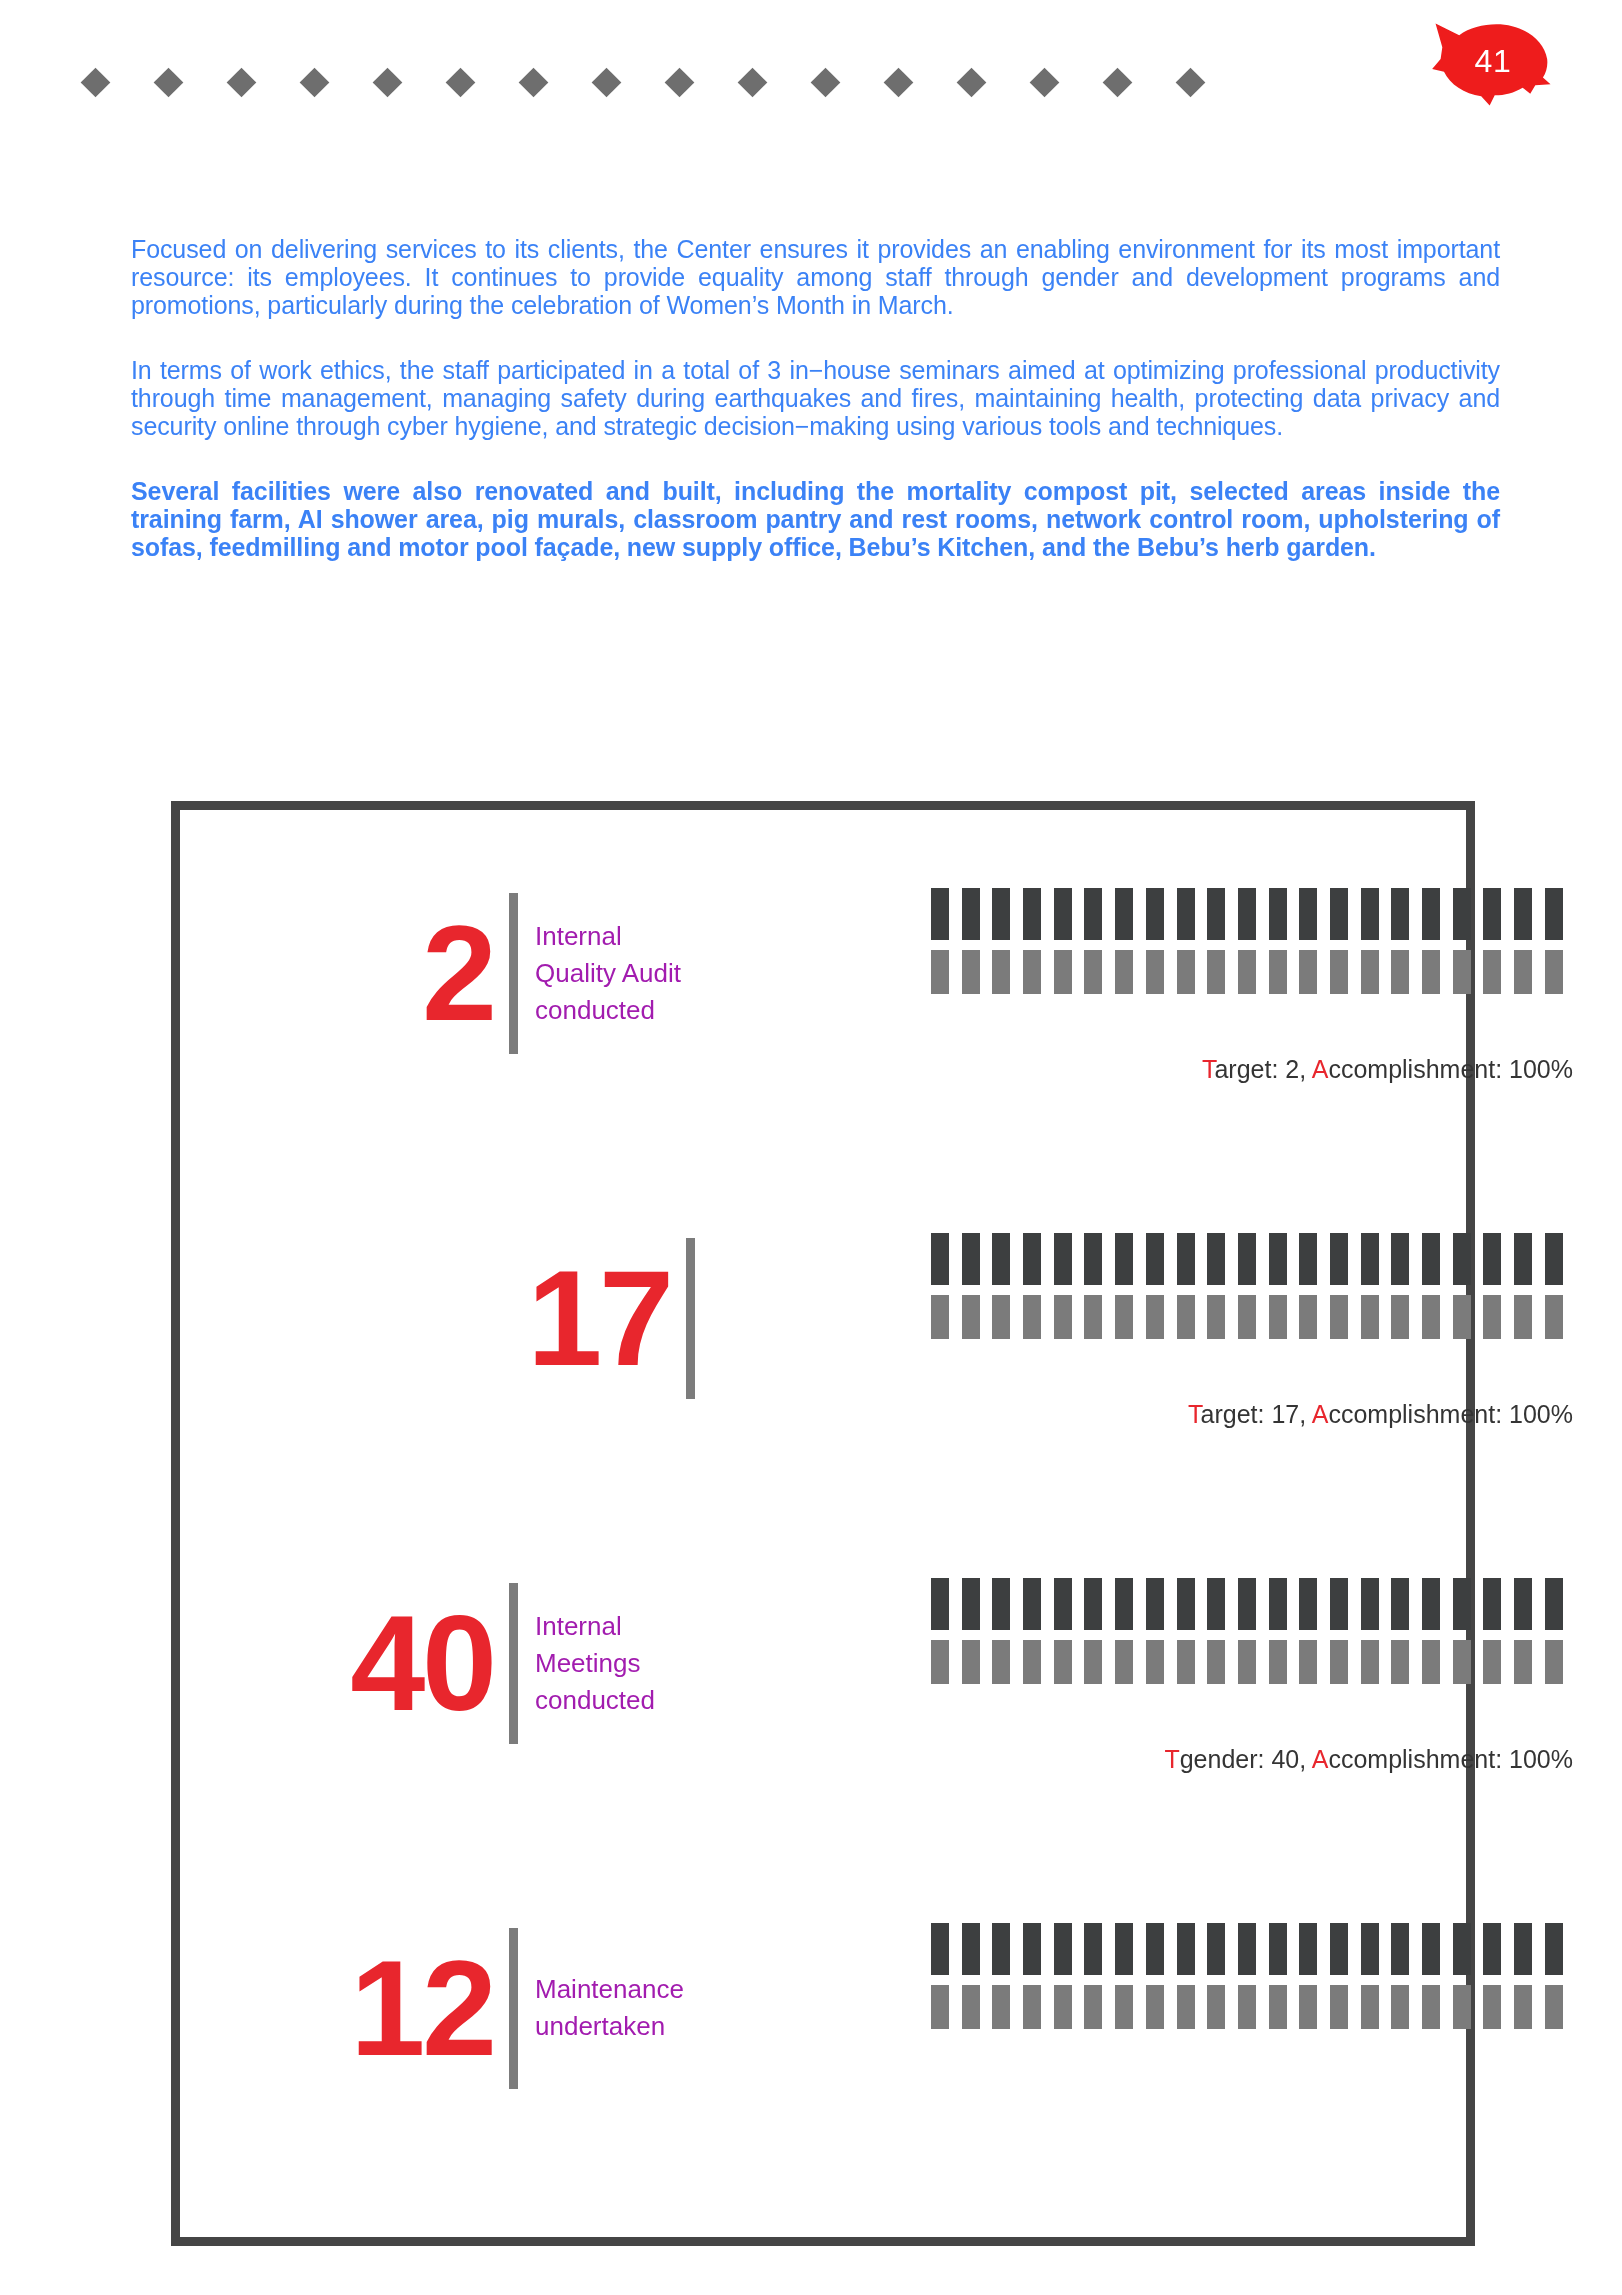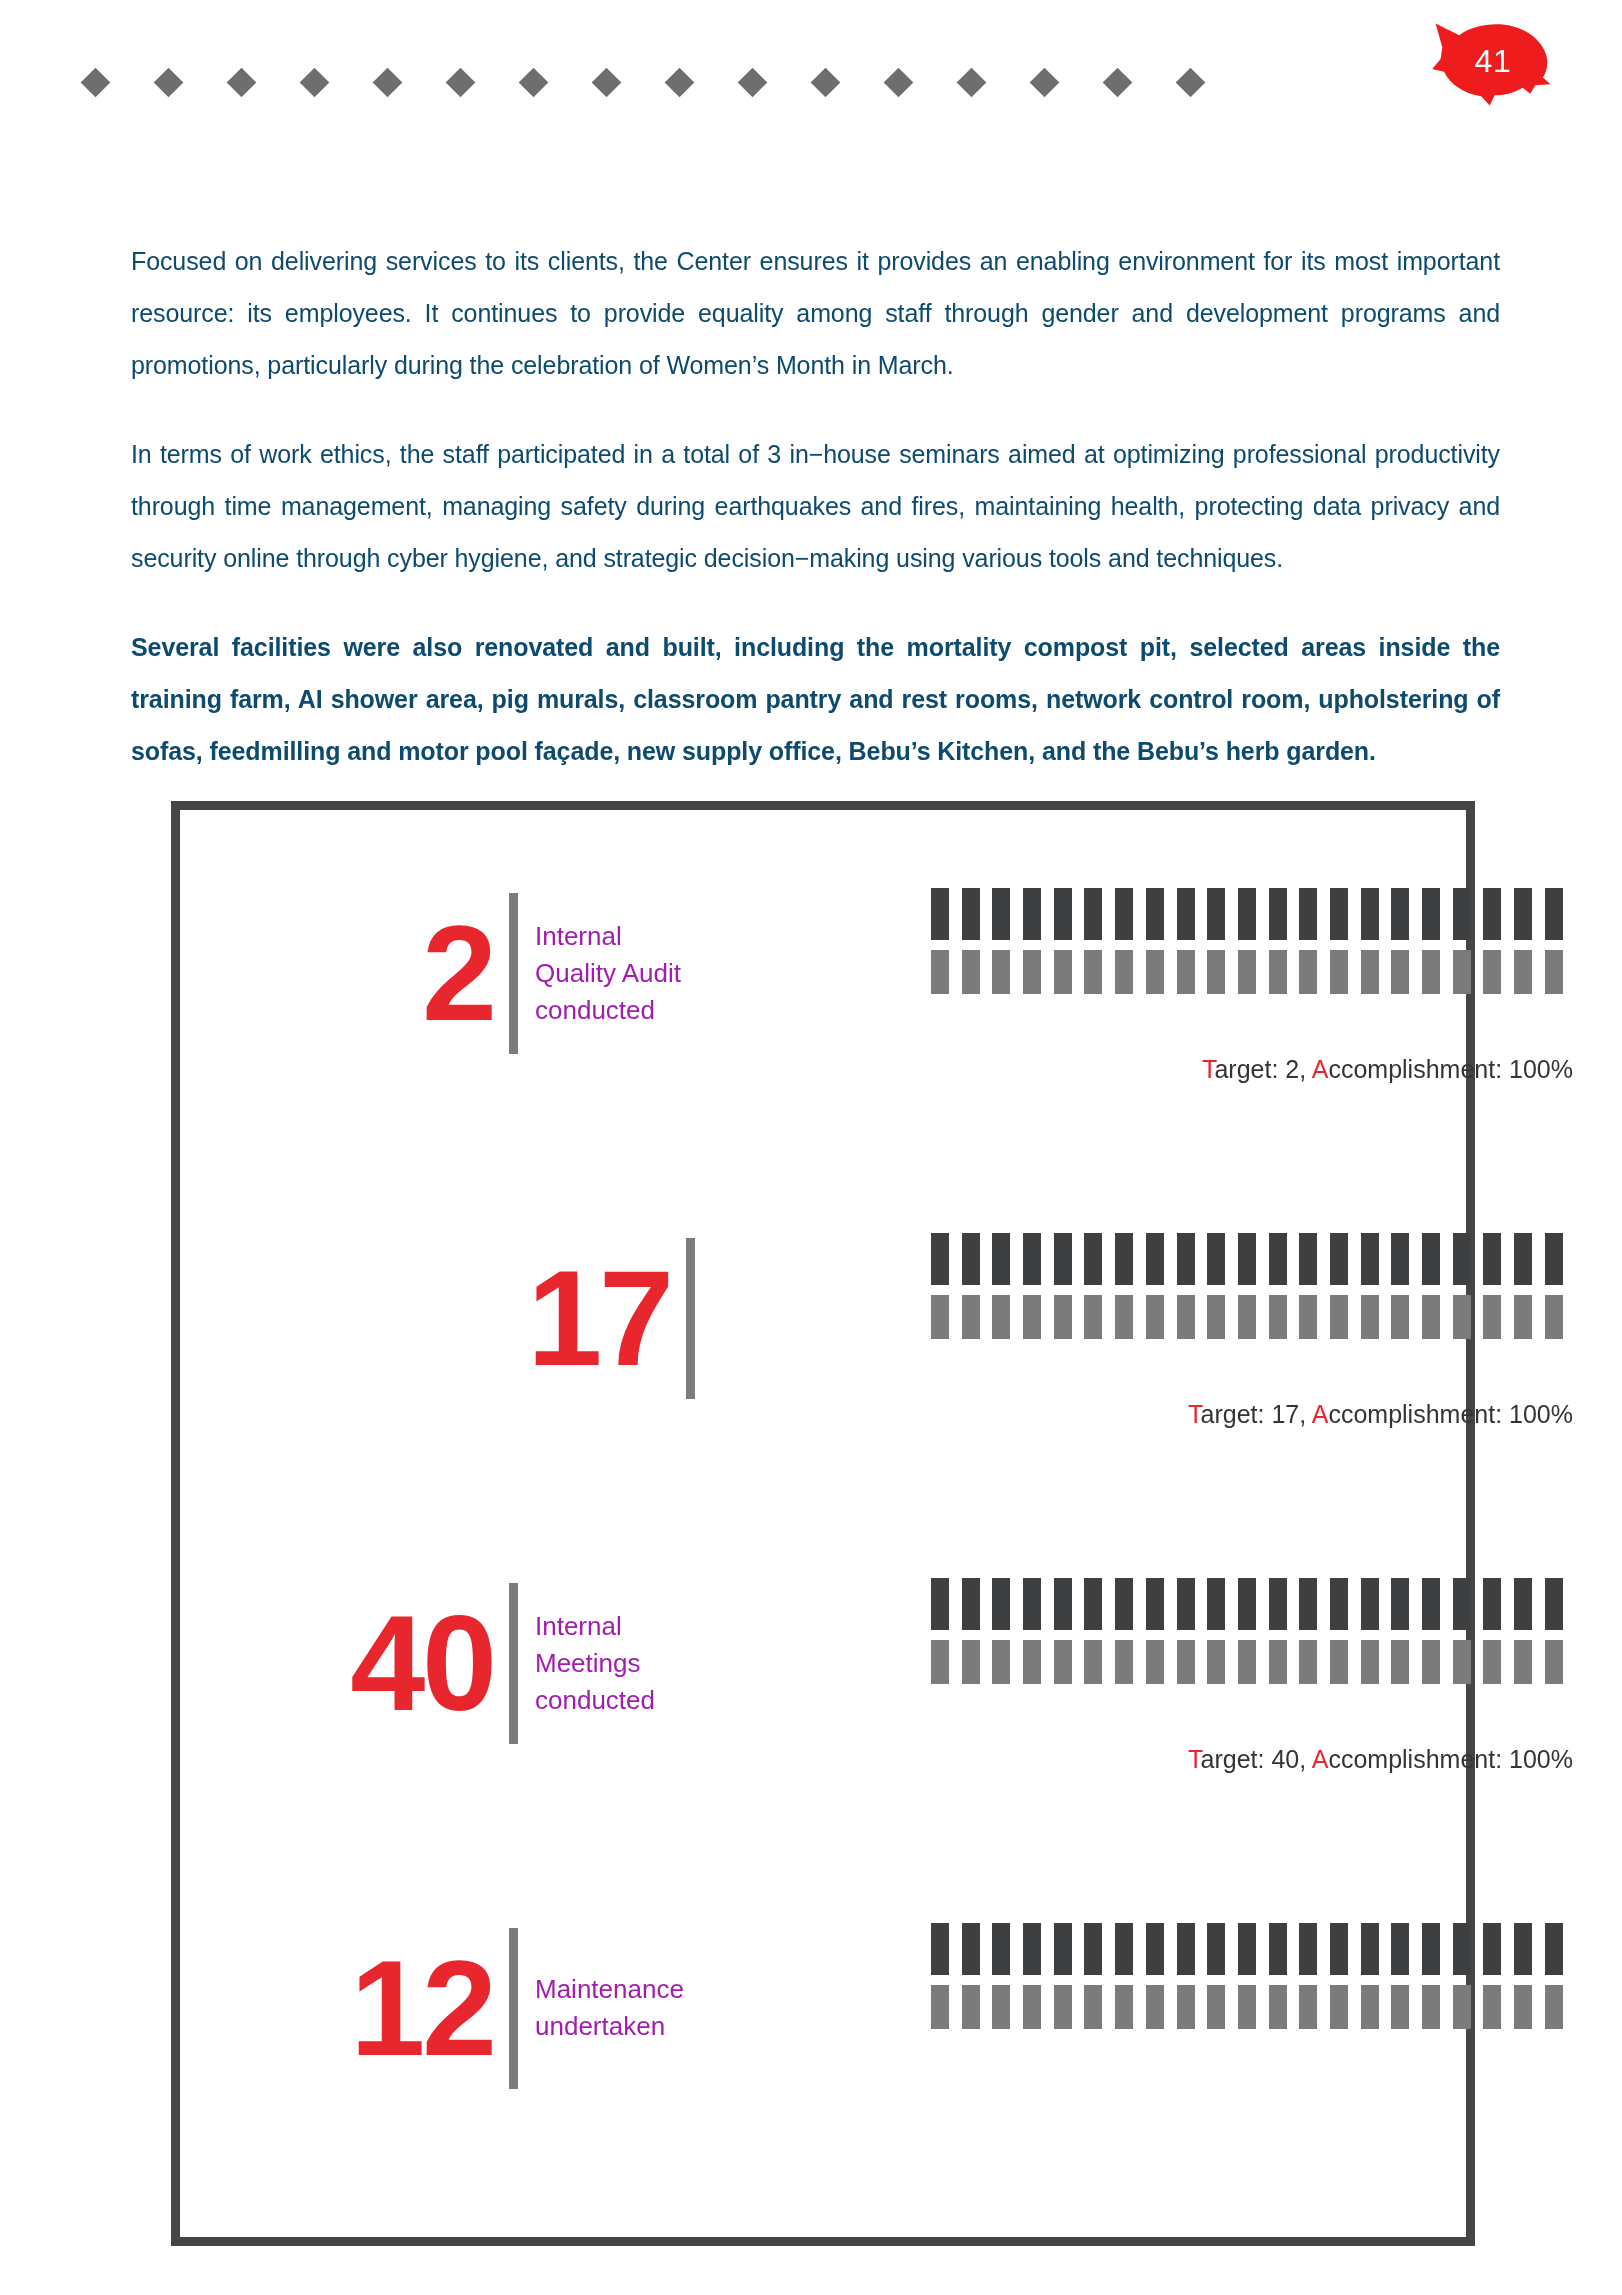--- a/index.html
+++ b/index.html
@@ -75,22 +75,22 @@
   
   #article {
     position: absolute;
     left: 131px;
     top: 235px;
     width: 1369px;
   }
   .para {
     margin: 0 0 37px 0;
     font-size: 25px;
-    line-height: 52px;
-    color: #0c4a6e;
+    line-height: 28px;
+    color: #3b82f6;
     text-align: justify;
     font-family: "Liberation Sans", sans-serif;
     letter-spacing: -0.1px;
   }
   .para:last-child { margin-bottom: 8px; font-weight: bold; }
 
   
   #infographic {
     position: absolute;
     left: 171px;
@@ -404,21 +404,21 @@
             <span class="bar"></span>
             <span class="bar"></span>
             <span class="bar"></span>
             <span class="bar"></span>
             <span class="bar"></span>
             <span class="bar"></span>
             <span class="bar"></span>
             <span class="bar"></span>
           </div>
       </div>
-      <div class="stat-caption"><span class="cap-hl">T</span><span>arget: 40, </span><span class="cap-hl">A</span><span>ccomplishment: 100%</span></div>
+      <div class="stat-caption"><span class="cap-hl">T</span><span>gender: 40, </span><span class="cap-hl">A</span><span>ccomplishment: 100%</span></div>
     </div>
 
     <div class="stat-block">
       <div class="stat-head">
         <div class="stat-number">12</div>
         <div class="stat-rule"></div>
         <div class="stat-label">Maintenance
 undertaken</div>
       </div>
       <div class="stat-bars">

